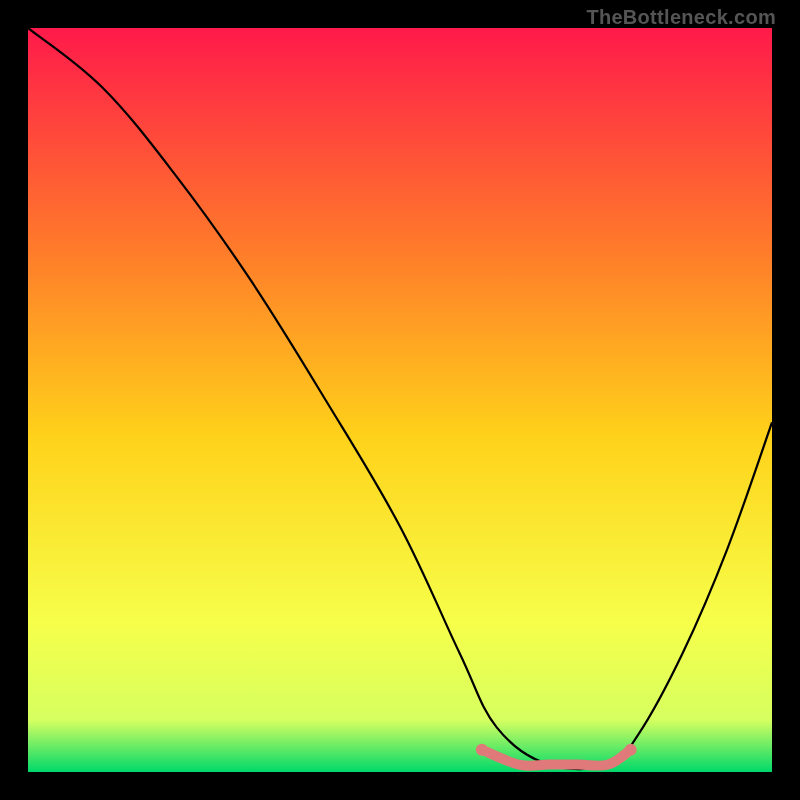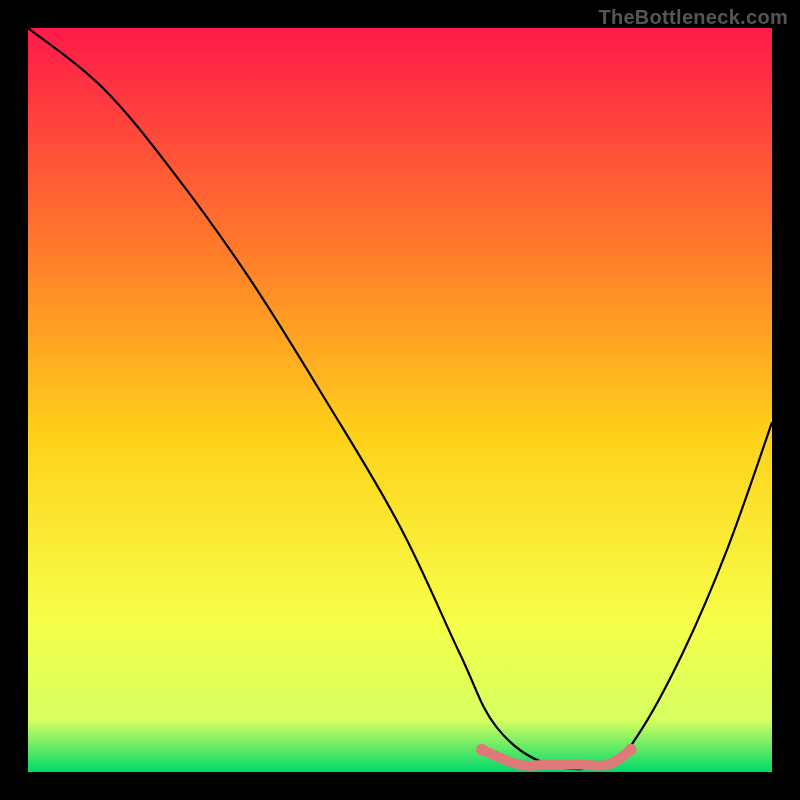--- a/index.html
+++ b/index.html
@@ -13,21 +13,21 @@
   }
   .frame {
     position: relative;
     width: 800px;
     height: 800px;
     background: #000;
   }
   .watermark {
     position: absolute;
     top: 6px;
-    right: 12px;
+    right: 24px;
     color: #555;
     font-size: 20px;
     font-weight: 600;
     letter-spacing: 0.3px;
     z-index: 10;
   }
   .plot-area {
     position: absolute;
     left: 28px;
     top: 28px;

